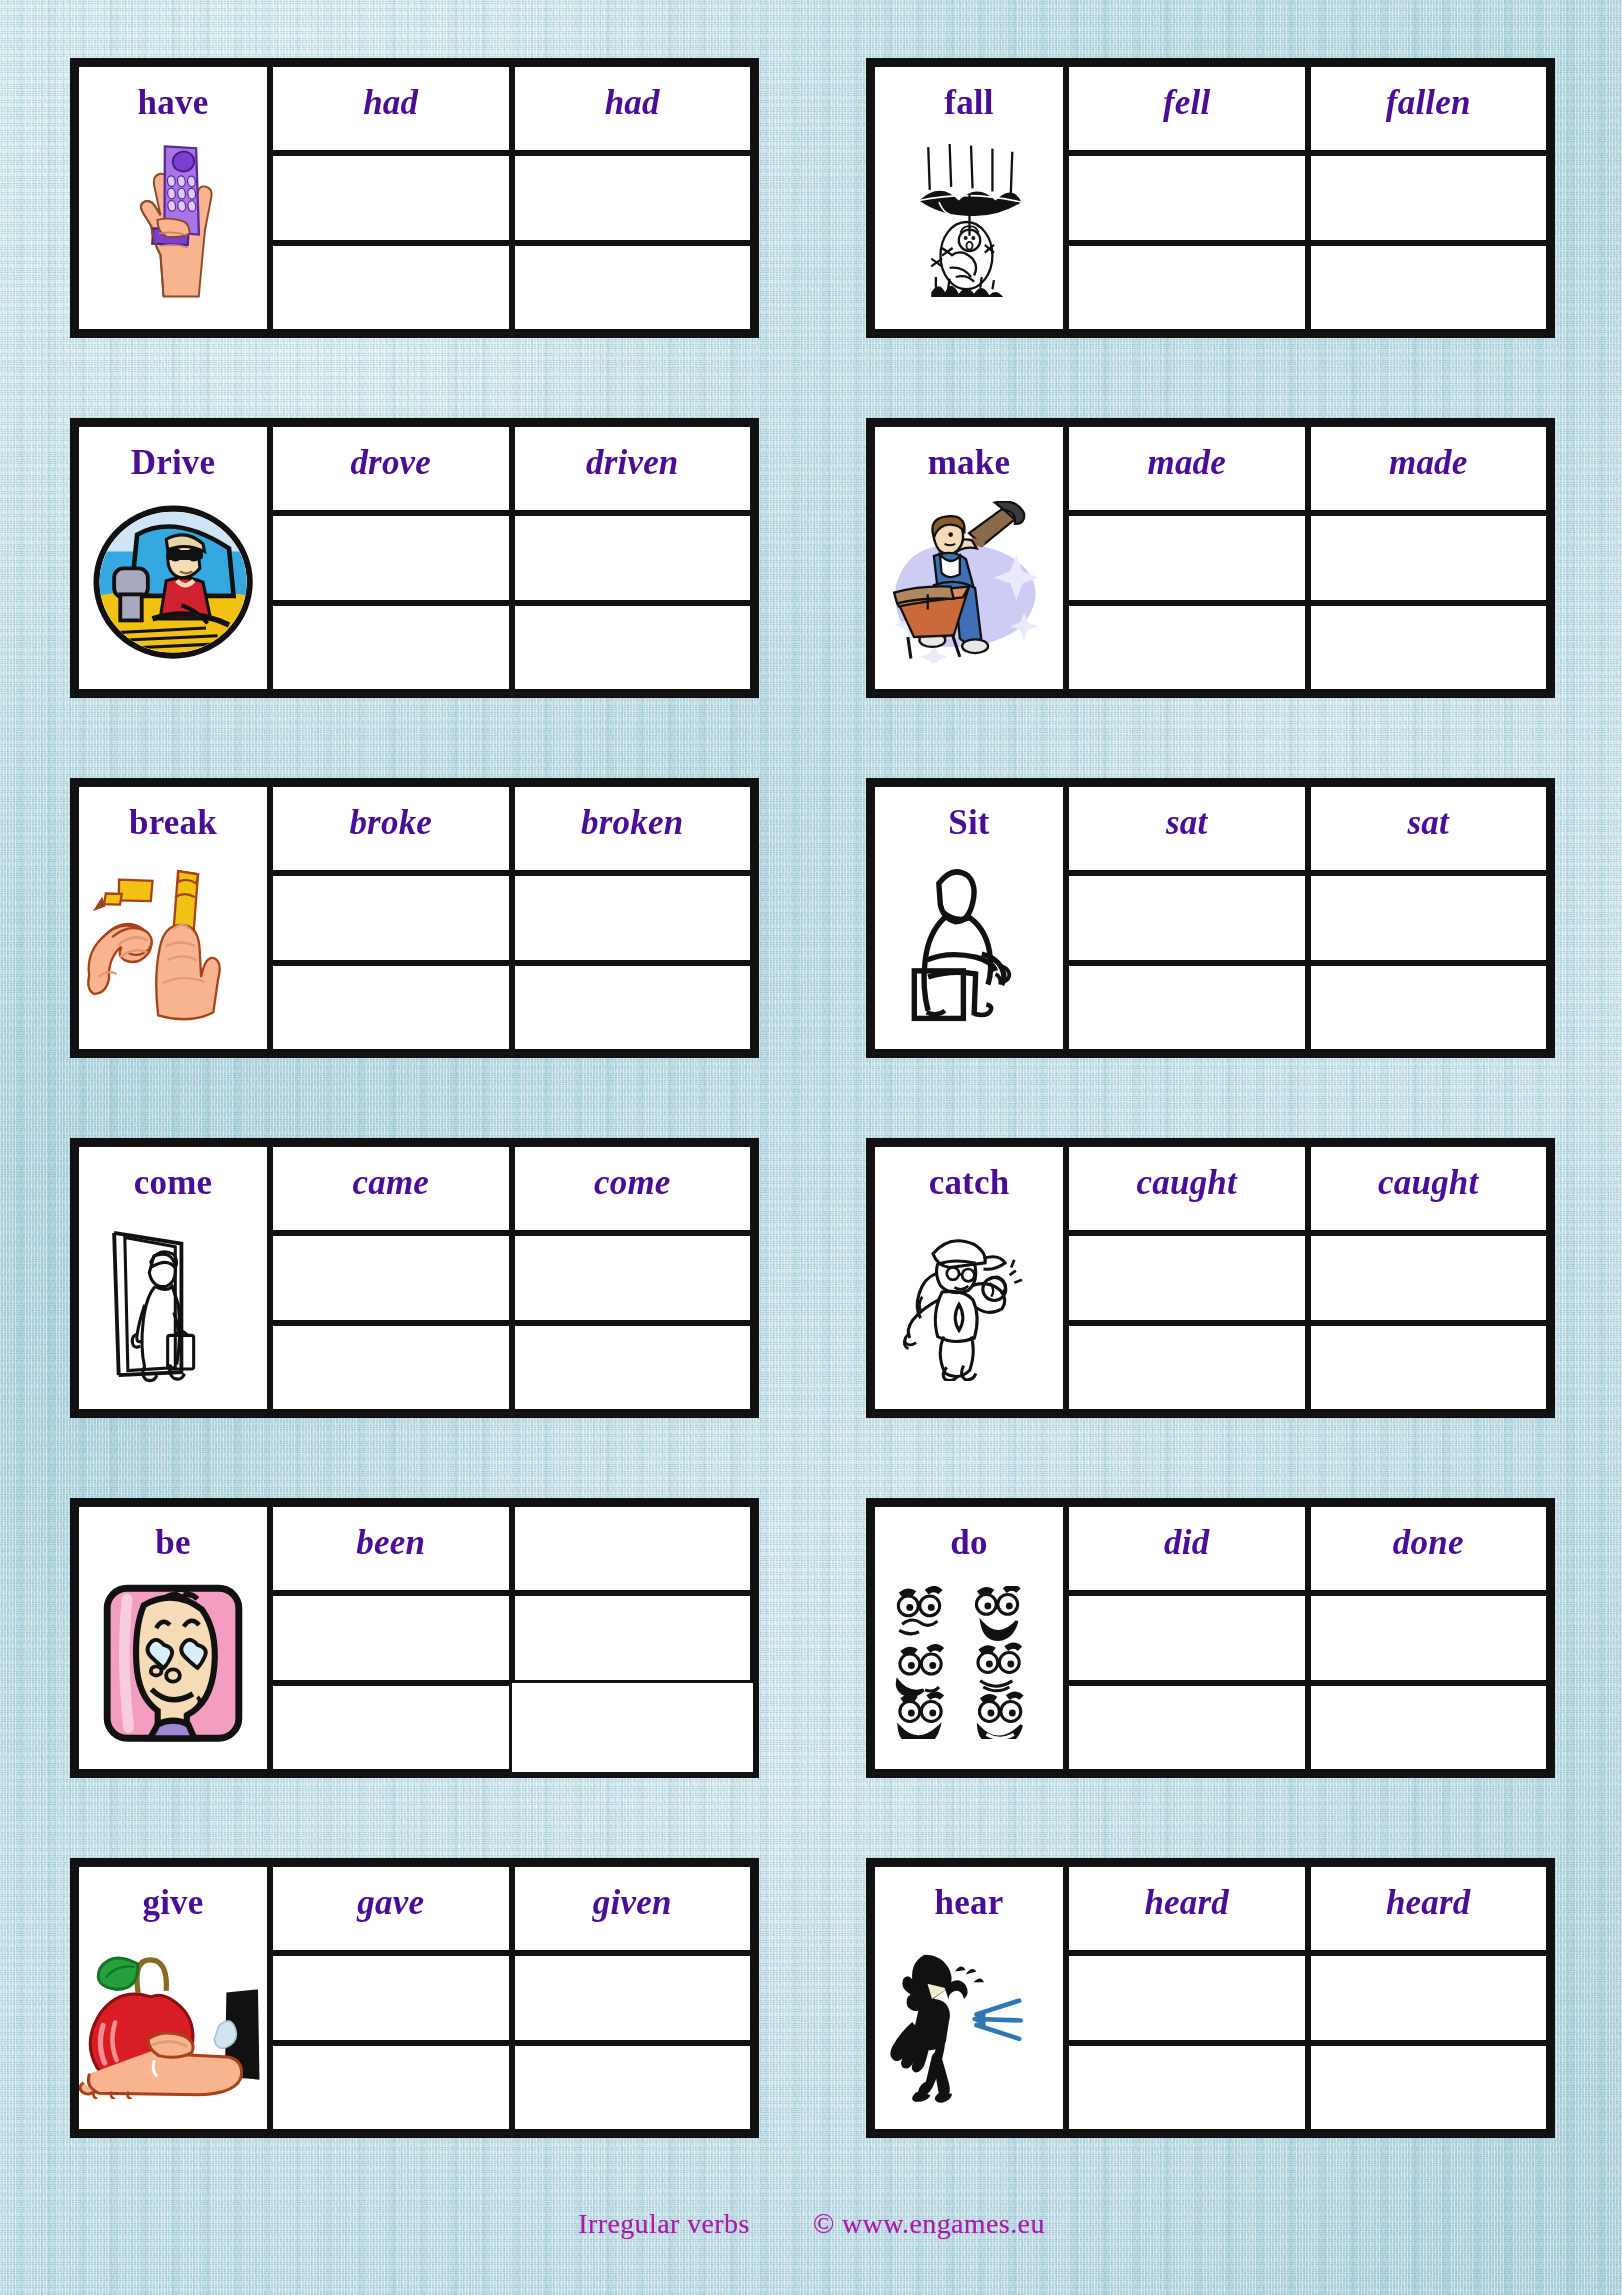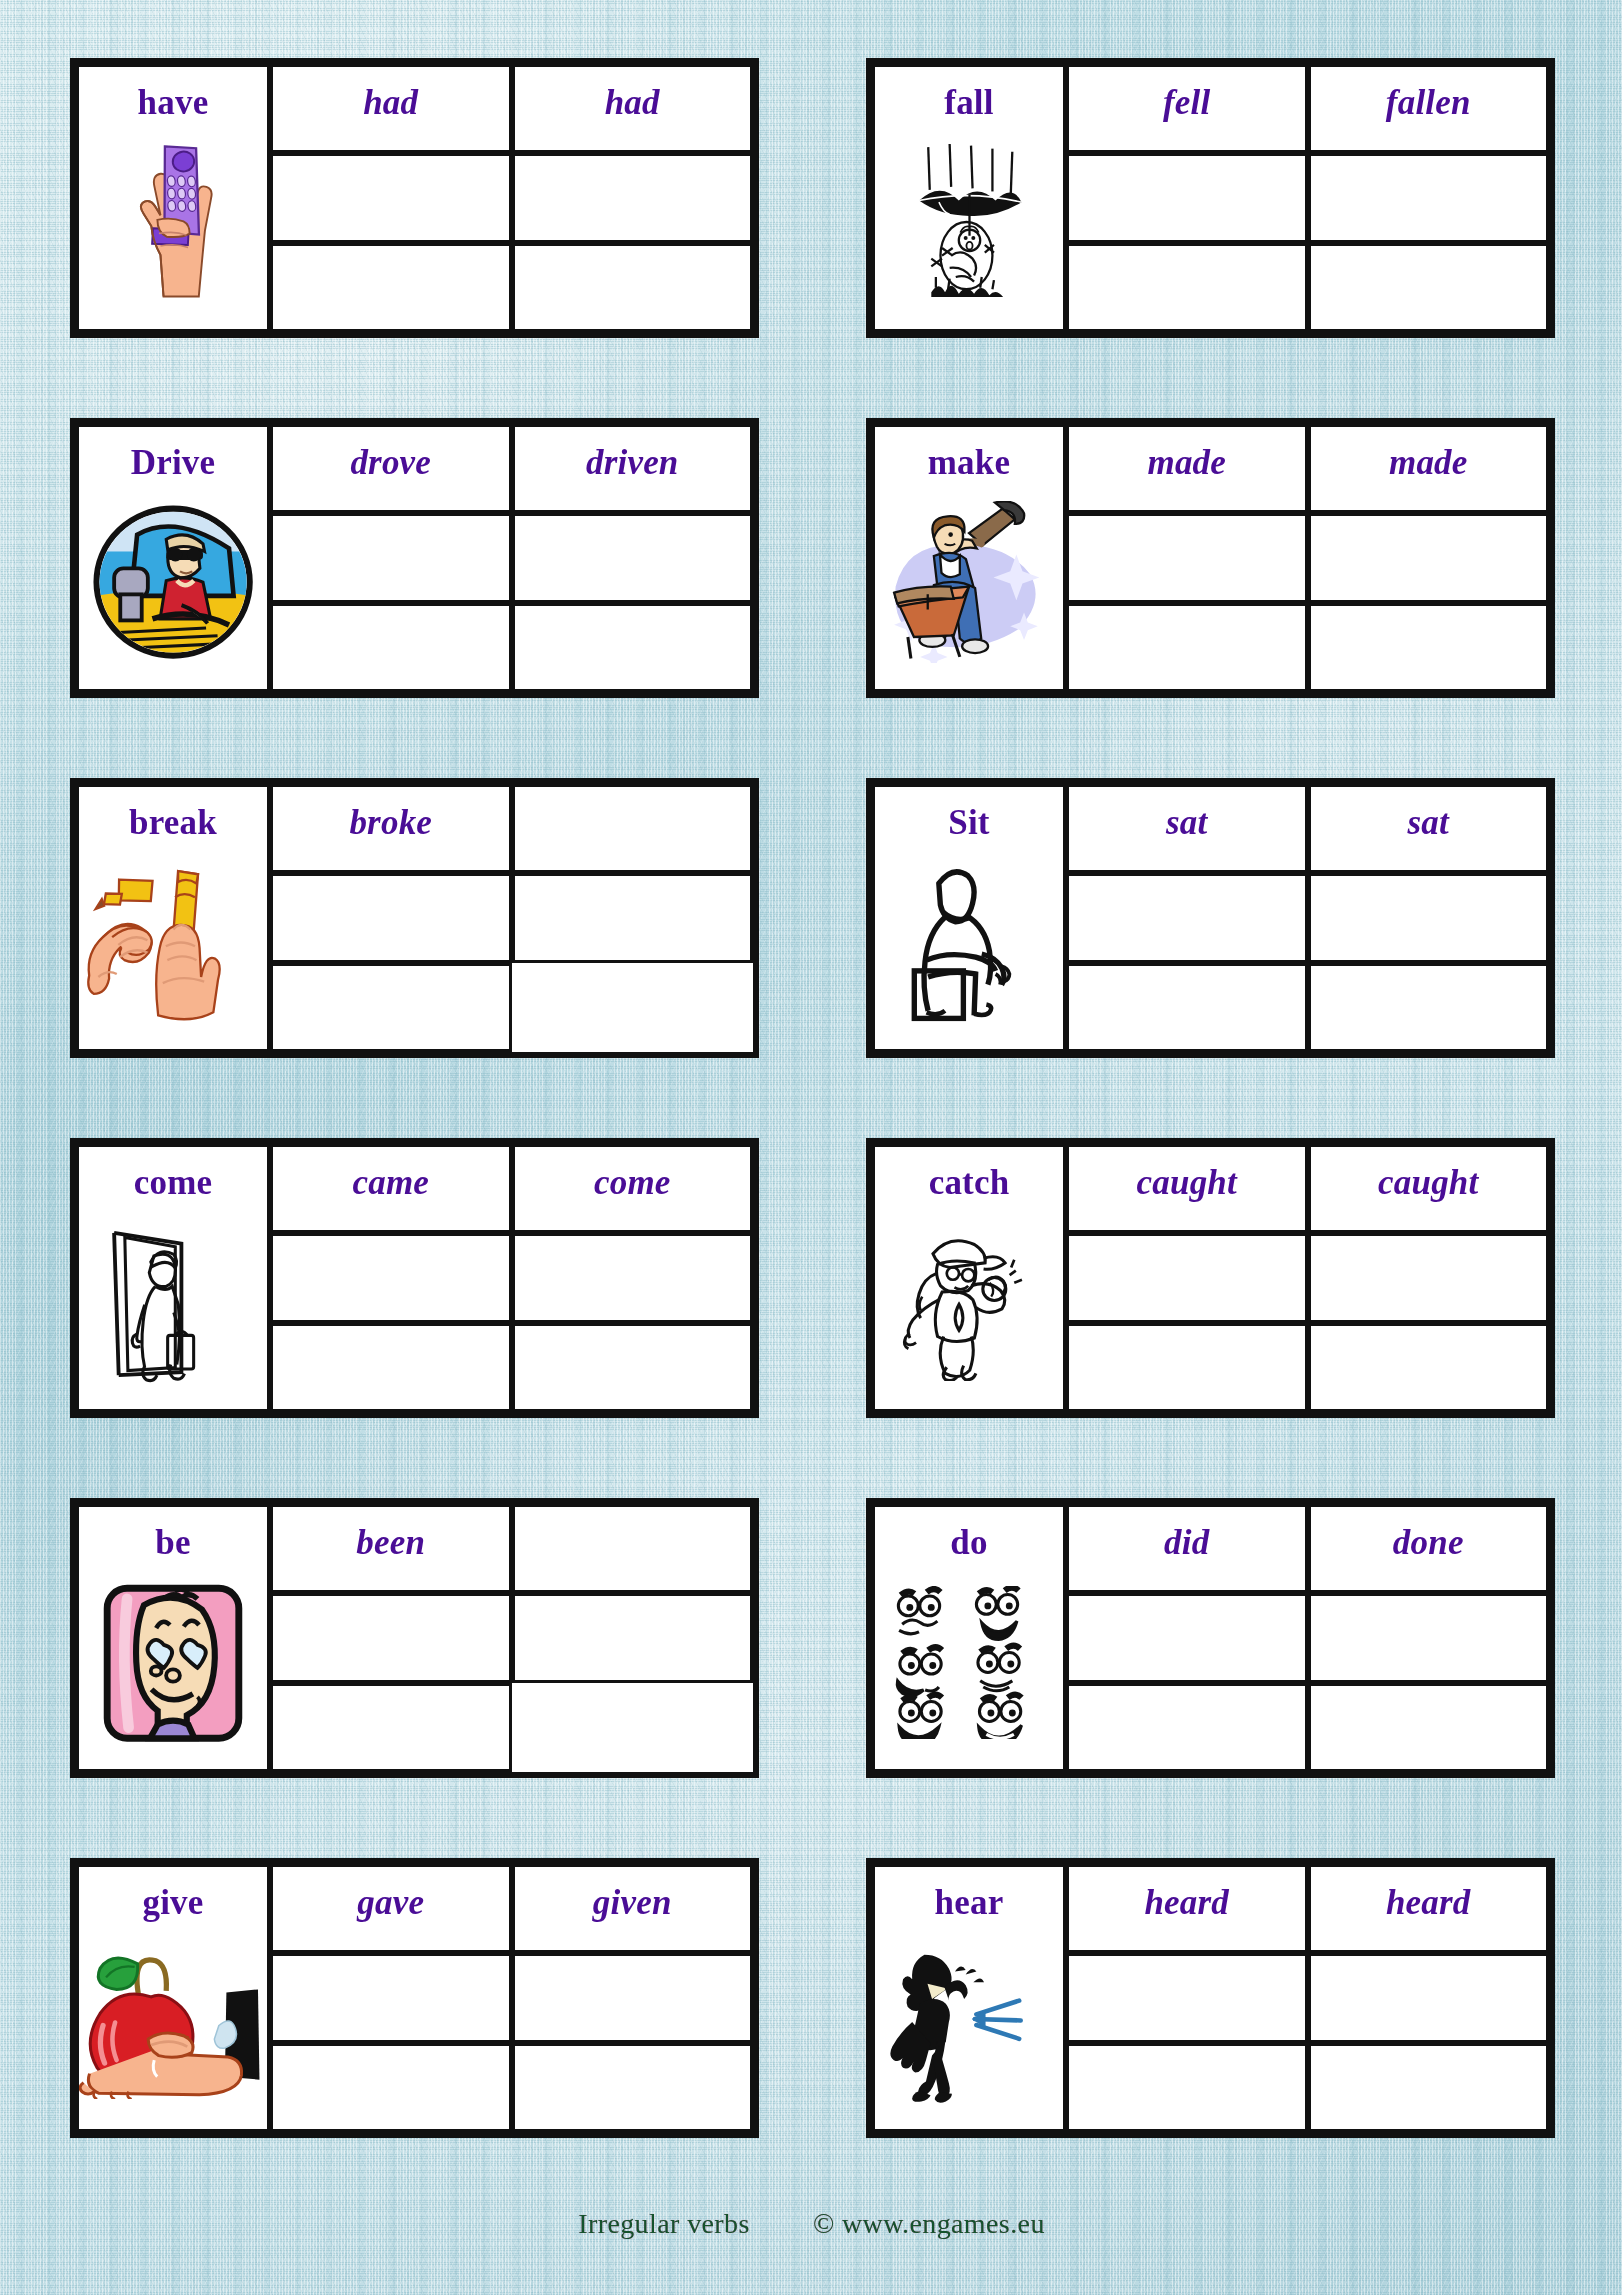--- a/index.html
+++ b/index.html
@@ -97,21 +97,21 @@
 
   
   .footer{
     position:absolute;
     left:0;right:0;
     top:2208px;
     text-align:center;
     z-index:3;
   }
   .footer span{
-    color:#14532d;
+    color:#a21caf;
     font-family:"Liberation Serif", serif;
     font-size:28px;
     letter-spacing:0.4px;
     text-shadow:0 0 0.8px rgba(236,42,142,.55);
   }
   .footer .gap{display:inline-block;width:57px;}
 </style>
 </head>
 <body>
 
@@ -331,20 +331,23 @@
             <path d="M108 110 Q128 100 146 110" fill="none" stroke="#e09a76" stroke-width="3"></path>
             <path d="M110 128 Q130 118 148 128" fill="none" stroke="#e09a76" stroke-width="3"></path>
             <path d="M104 158 Q128 146 158 156" fill="none" stroke="#e09a76" stroke-width="3"></path>
             <path d="M118 88 Q128 76 140 88" fill="none" stroke="#e09a76" stroke-width="3"></path>
           </svg>
         </div>
       </div>
       <div class="cell word">
         <span class="verb-text">broke</span>
       </div>
+      <div class="cell word">
+        <span class="verb-text">broken</span>
+      </div>
       <div class="cell blank"></div>
       <div class="cell blank"></div>
       <div class="cell blank"></div>
       <div class="cell blank"></div>
     </div>
 
     <div class="verb-card">
       <div class="cell base">
         <span class="verb-text">Sit</span>
         <div class="clipart">

